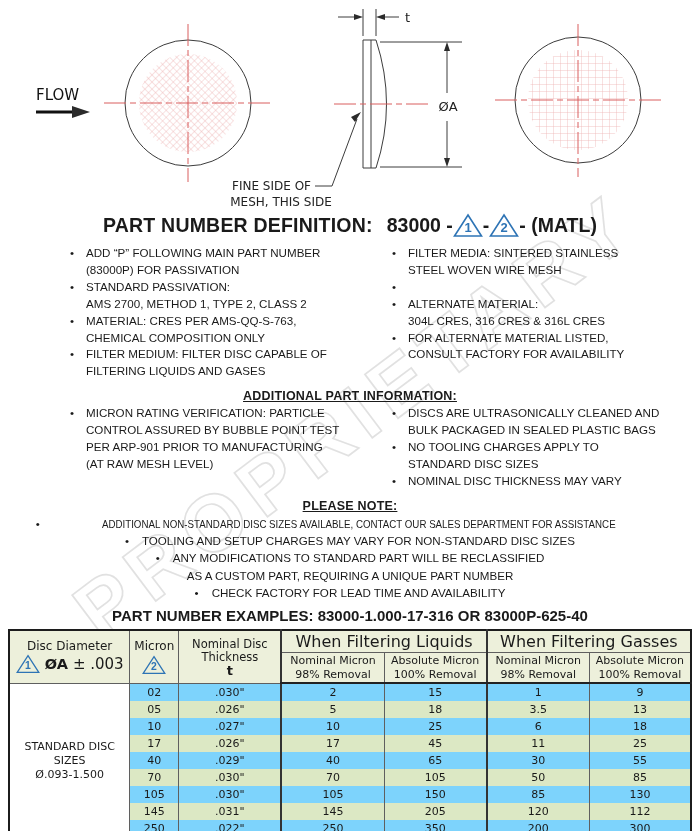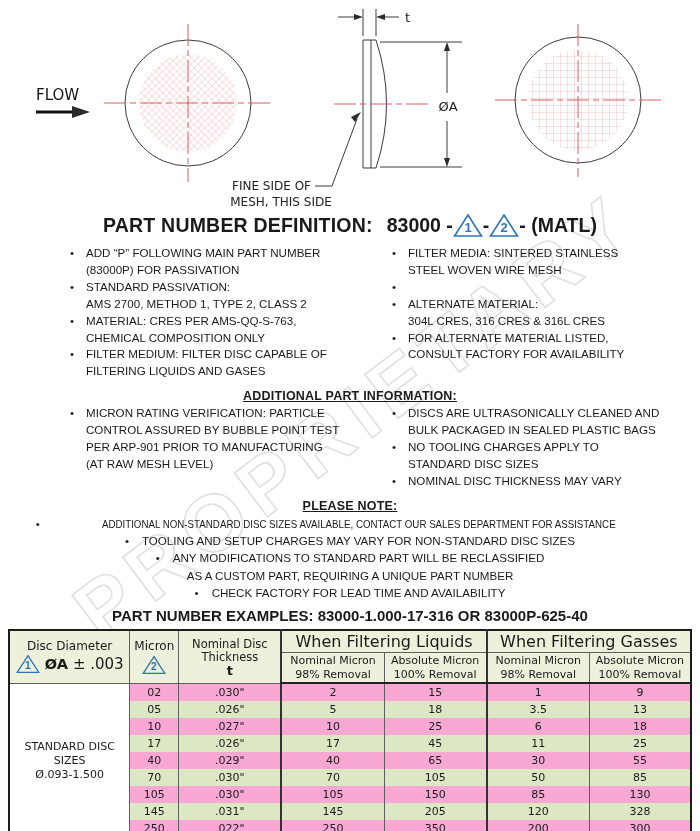--- a/index.html
+++ b/index.html
@@ -53,21 +53,21 @@
   th.gsep,td.gsep{border-left:2px solid #333;}
   .h1a{font-size:12px;}
   .h1b{display:flex;align-items:center;justify-content:center;gap:5px;margin:1px 0 2px;}
   .h1b b{font-size:14.5px;}
   .h1tol{font-size:15px;}
   .h3l{font-size:11.5px;line-height:13px;}
   .h3t{font-weight:bold;font-size:13px;line-height:13px;}
   .ghead{font-size:16px;}
   .sub1,.sub2{font-size:11px;line-height:13.5px;}
   tbody td{font-size:11px;height:17px;padding:0 2px;text-align:center;
-           border-top:none;border-bottom:none;background:#f9a8d4;}
+           border-top:none;border-bottom:none;background:#7dd3fc;}
   tbody tr:nth-child(even) td{background:var(--sbg,#dce8c4);}
   td.lbl{background:#fff !important;font-size:11px;line-height:14px;vertical-align:middle;}
   .micron-cell{padding-top:2px;}
 </style>
 </head>
 <body>
 
 <div class="page">
 
   <svg class="wm-svg" width="700" height="831">
@@ -386,21 +386,21 @@
             <td>150</td>
             <td class="gsep">85</td>
             <td>130</td>
           </tr>
           <tr>
             <td>145</td>
             <td>.031"</td>
             <td class="gsep">145</td>
             <td>205</td>
             <td class="gsep">120</td>
-            <td>328</td>
+            <td>112</td>
           </tr>
           <tr>
             <td>250</td>
             <td>.022"</td>
             <td class="gsep">250</td>
             <td>350</td>
             <td class="gsep">200</td>
             <td>300</td>
           </tr>
         </tbody>

